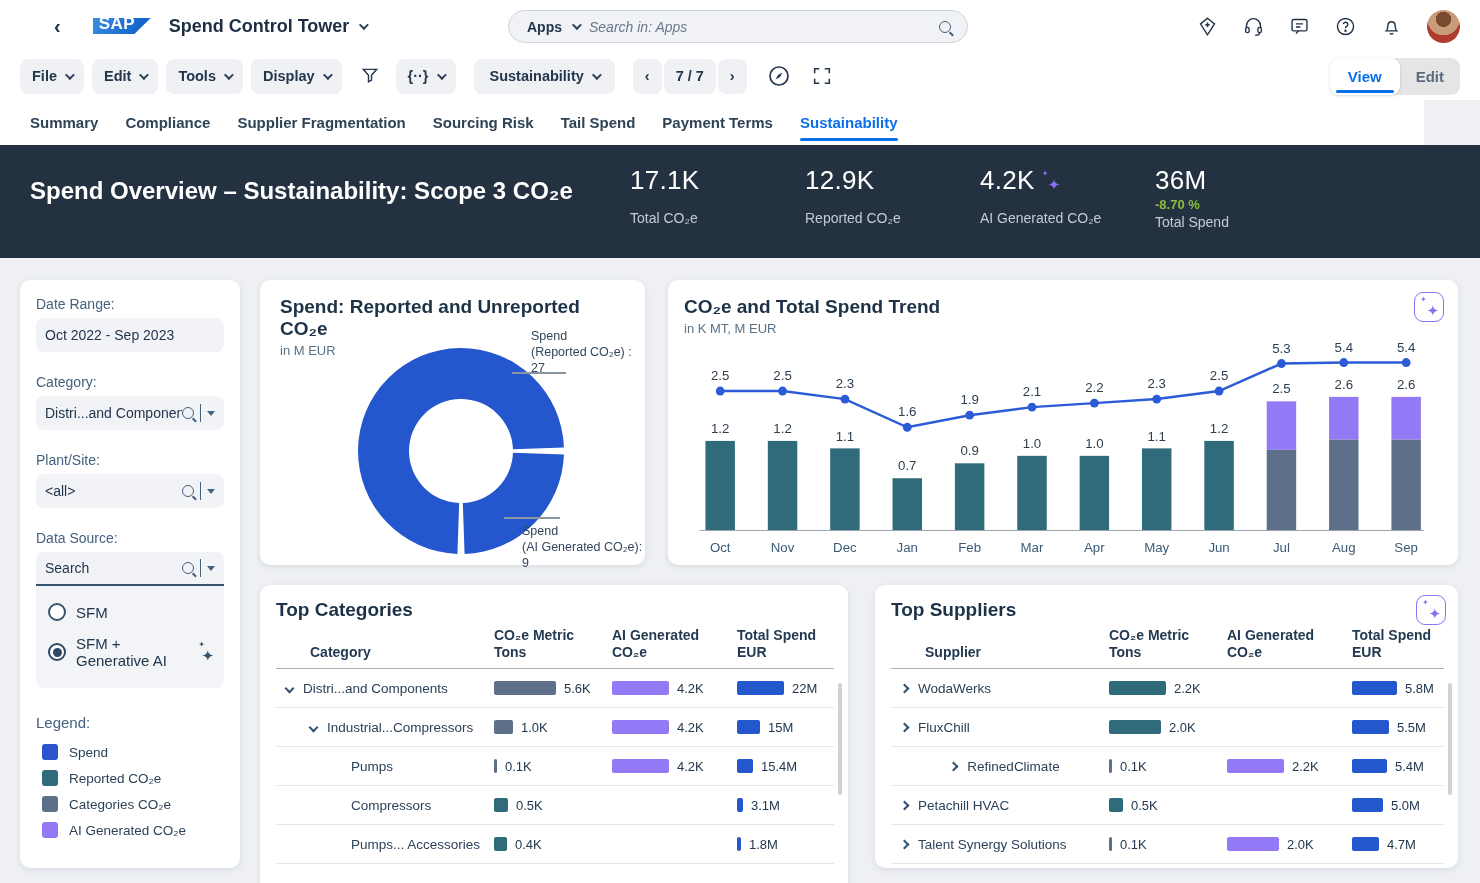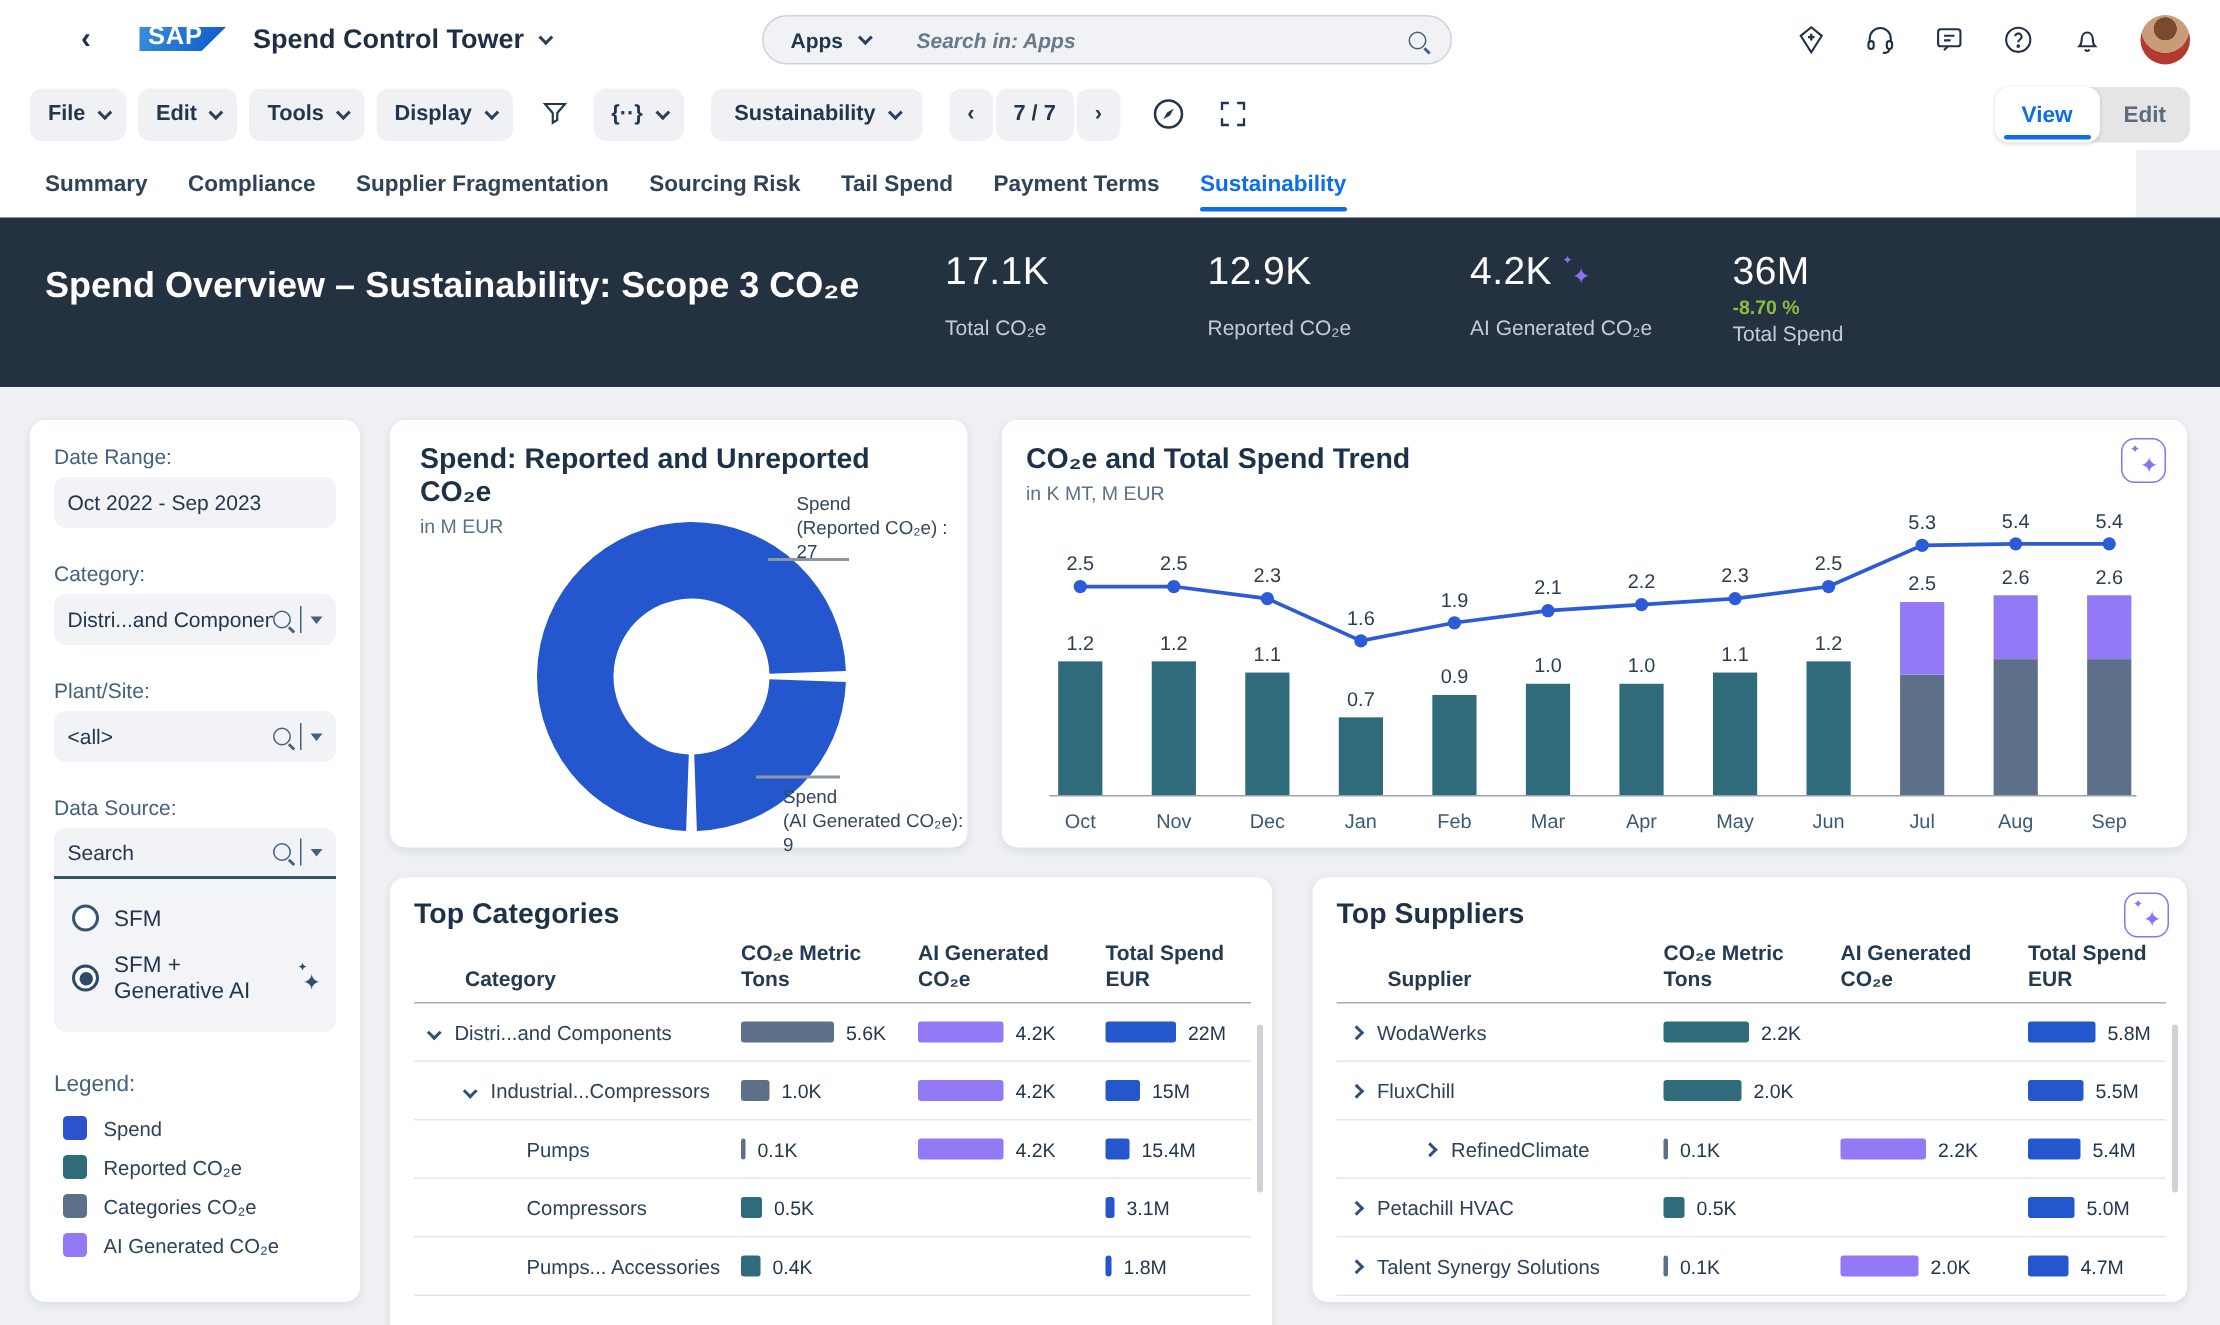--- a/index.html
+++ b/index.html
@@ -9,21 +9,21 @@
   
   .hdr { position:absolute; left:0; top:0; width:1480px; height:52px; background:#fff; display:flex; align-items:center; }
   .back-btn { margin-left:54px; font-size:20px; color:#223449; cursor:pointer; font-weight:700; }
   .sap-logo { margin-left:32px; width:58px; height:16px; background:linear-gradient(120deg,#3a8fde,#0b57c9);
               clip-path:polygon(0 0,100% 0,72% 100%,0 100%); display:flex; align-items:flex-end; }
   .sap-logo span { color:#fff; font-weight:700; font-size:17px; margin-left:6px; letter-spacing:.5px; }
   .app-title { margin-left:18px; font-size:18px; font-weight:700; color:#1e2f44; }
   .caret { display:inline-block; width:7px; height:7px; border-right:2px solid #2c4158; border-bottom:2px solid #2c4158; transform:rotate(45deg) translateY(-2px); margin-left:10px; }
   .search-pill { position:absolute; left:508px; top:10px; width:460px; height:33px; background:#f0f2f5; border:1px solid #ccd4db; border-radius:17px; display:flex; align-items:center; padding:0 12px; }
   .search-scope { font-size:14px; font-weight:600; color:#22364d; margin-left:6px; }
-  .search-ph { font-size:14px; font-style:italic; color:#69798b; margin-left:32px; flex:1;font-weight:bold; }
+  .search-ph { font-size:14px; font-style:italic; color:#69798b; margin-left:10px; flex:1; }
   .hdr-icons { position:absolute; right:20px; top:0; height:52px; display:flex; align-items:center; gap:25px; }
   .hicon { width:21px; height:21px; cursor:pointer; }
   .hicon svg { width:21px; height:21px; stroke:#1f3247; fill:none; stroke-width:1.6; }
   .avatar { width:33px; height:33px; border-radius:50%; cursor:pointer;
             background:radial-gradient(circle at 50% 28%, #7a4a2e 0 26%, #c89b79 27% 55%, #b23a2e 56% 100%); }
 
   
   .tbar { position:absolute; left:0; top:52px; width:1480px; height:48px; background:#fff; display:flex; align-items:center; }
   .pill { height:35px; background:#f0f1f4; border-radius:8px; display:flex; align-items:center; padding:0 12px; margin-left:8px; font-size:14.5px; font-weight:600; color:#22364d; cursor:pointer; }
   .pill .caret { margin-left:8px; }

